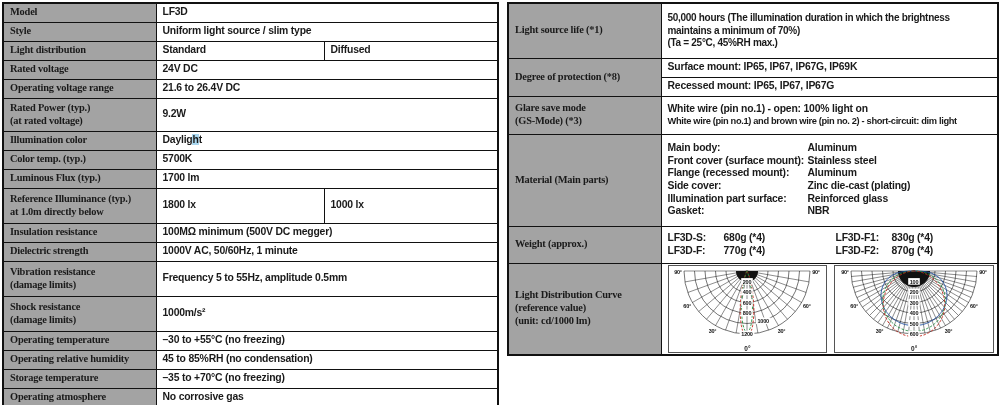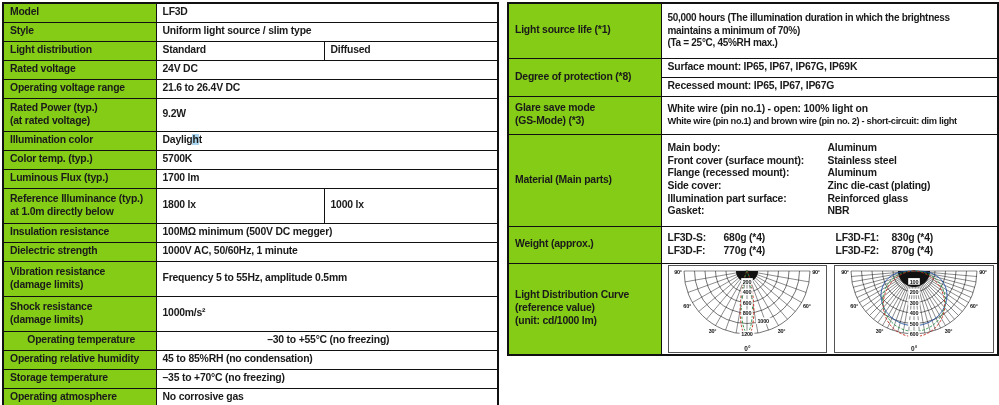--- a/index.html
+++ b/index.html
@@ -9,30 +9,30 @@
     -webkit-font-smoothing:antialiased;
   }
   .canvas{position:relative;width:999px;height:405px;overflow:hidden;}
   table.spec{border-collapse:collapse;position:absolute;table-layout:fixed;border:2px solid #111;}
   table.spec td{
     border:1.5px solid #111;
     padding:1px 3px 1px 6px;
     font-size:10.4px;letter-spacing:-0.2px;line-height:1.22;
     vertical-align:middle;overflow:hidden;
   }
-  td.lbl{background:#84cc16;}
+  td.lbl{background:#a3a3a3;font-family:Liberation Serif, serif;}
   td.val{background:#ffffff;}
   #left-table{left:2px;top:2px;width:495px;}
   #right-table{left:507px;top:2px;width:490px;}
   .hl{background:#a9d6ee;}
   .r-line{white-space:nowrap;}
   .sm{font-size:10px;letter-spacing:-0.3px;}
   .condensed{font-size:9.3px;letter-spacing:-0.35px;}
   .mat-line{display:flex;white-space:nowrap;}
-  .mat-k{width:160px;flex:none;}
+  .mat-k{width:140px;flex:none;}
   .wt-wrap{display:flex;}
   .wt-col{width:168px;flex:none;}
   .wt-line{display:flex;white-space:nowrap;}
   .wt-k{width:56px;flex:none;}
   td.chart-cell{padding:3px;}
   .charts{display:flex;gap:7px;height:100%;align-items:stretch;}
   .chart-box{flex:1;border:1px solid #555;background:#fff;display:flex;flex-direction:column;align-items:center;}
   .chart-box svg{display:block;margin-top:1px;}
   .zero-lbl{font-size:6.5px;line-height:7px;letter-spacing:0;}
 </style>
@@ -98,21 +98,21 @@
           <td class="val" colspan="2">1000V AC, 50/60Hz, 1 minute</td>
         </tr>
         <tr style="height: 35px;">
           <td class="lbl"><span>Vibration resistance</span><br><span>(damage limits)</span></td>
           <td class="val" colspan="2">Frequency 5 to 55Hz, amplitude 0.5mm</td>
         </tr>
         <tr style="height: 35px; margin-left: 20px;">
           <td class="lbl"><span>Shock resistance</span><br><span>(damage limits)</span></td>
           <td class="val" colspan="2">1000m/s²</td>
         </tr>
-        <tr style="height: 19px; text-align: center;">
+        <tr style="height: 19px;">
           <td class="lbl"><span>Operating temperature</span></td>
           <td class="val" colspan="2">–30 to +55°C (no freezing)</td>
         </tr>
         <tr style="height: 19px;">
           <td class="lbl"><span>Operating relative humidity</span></td>
           <td class="val" colspan="2">45 to 85%RH (no condensation)</td>
         </tr>
         <tr style="height: 19px;">
           <td class="lbl"><span>Storage temperature</span></td>
           <td class="val" colspan="2">–35 to +70°C (no freezing)</td>

